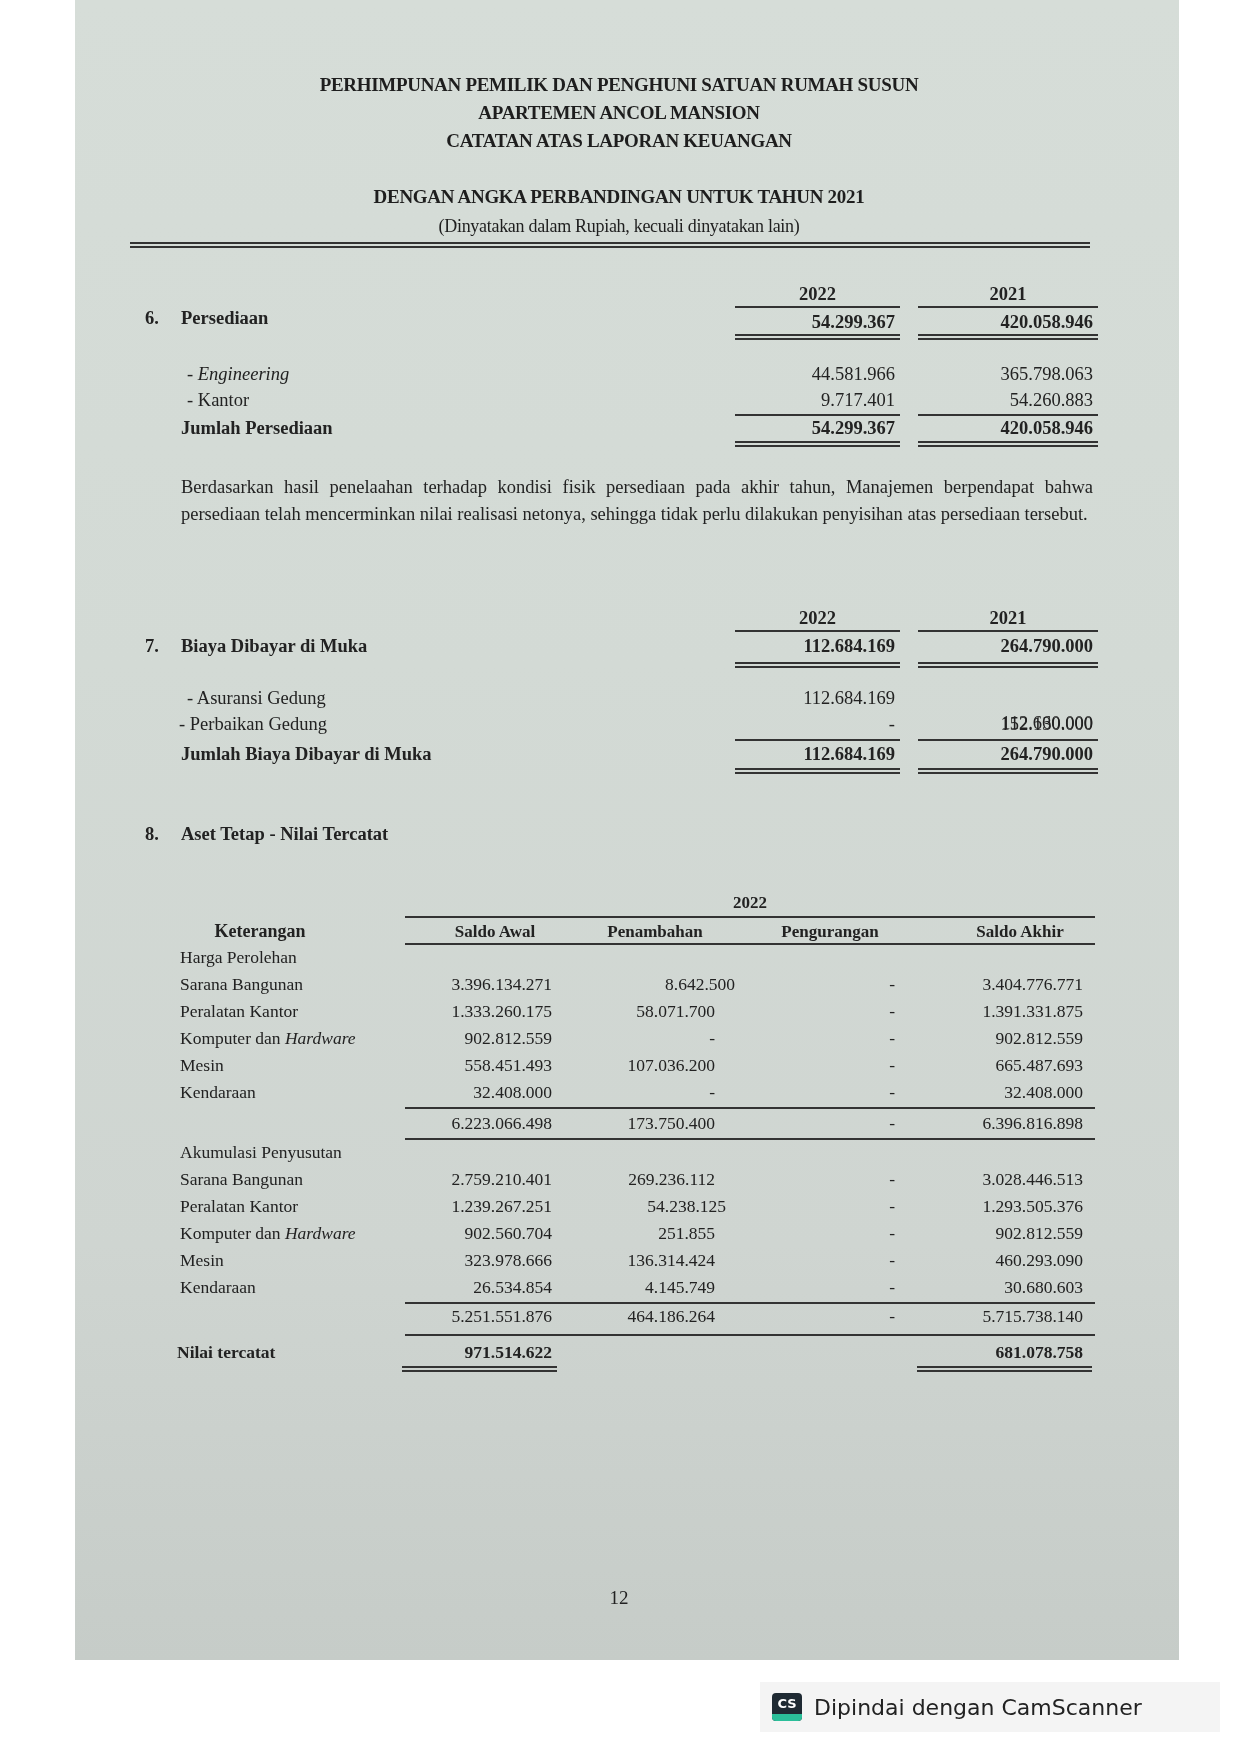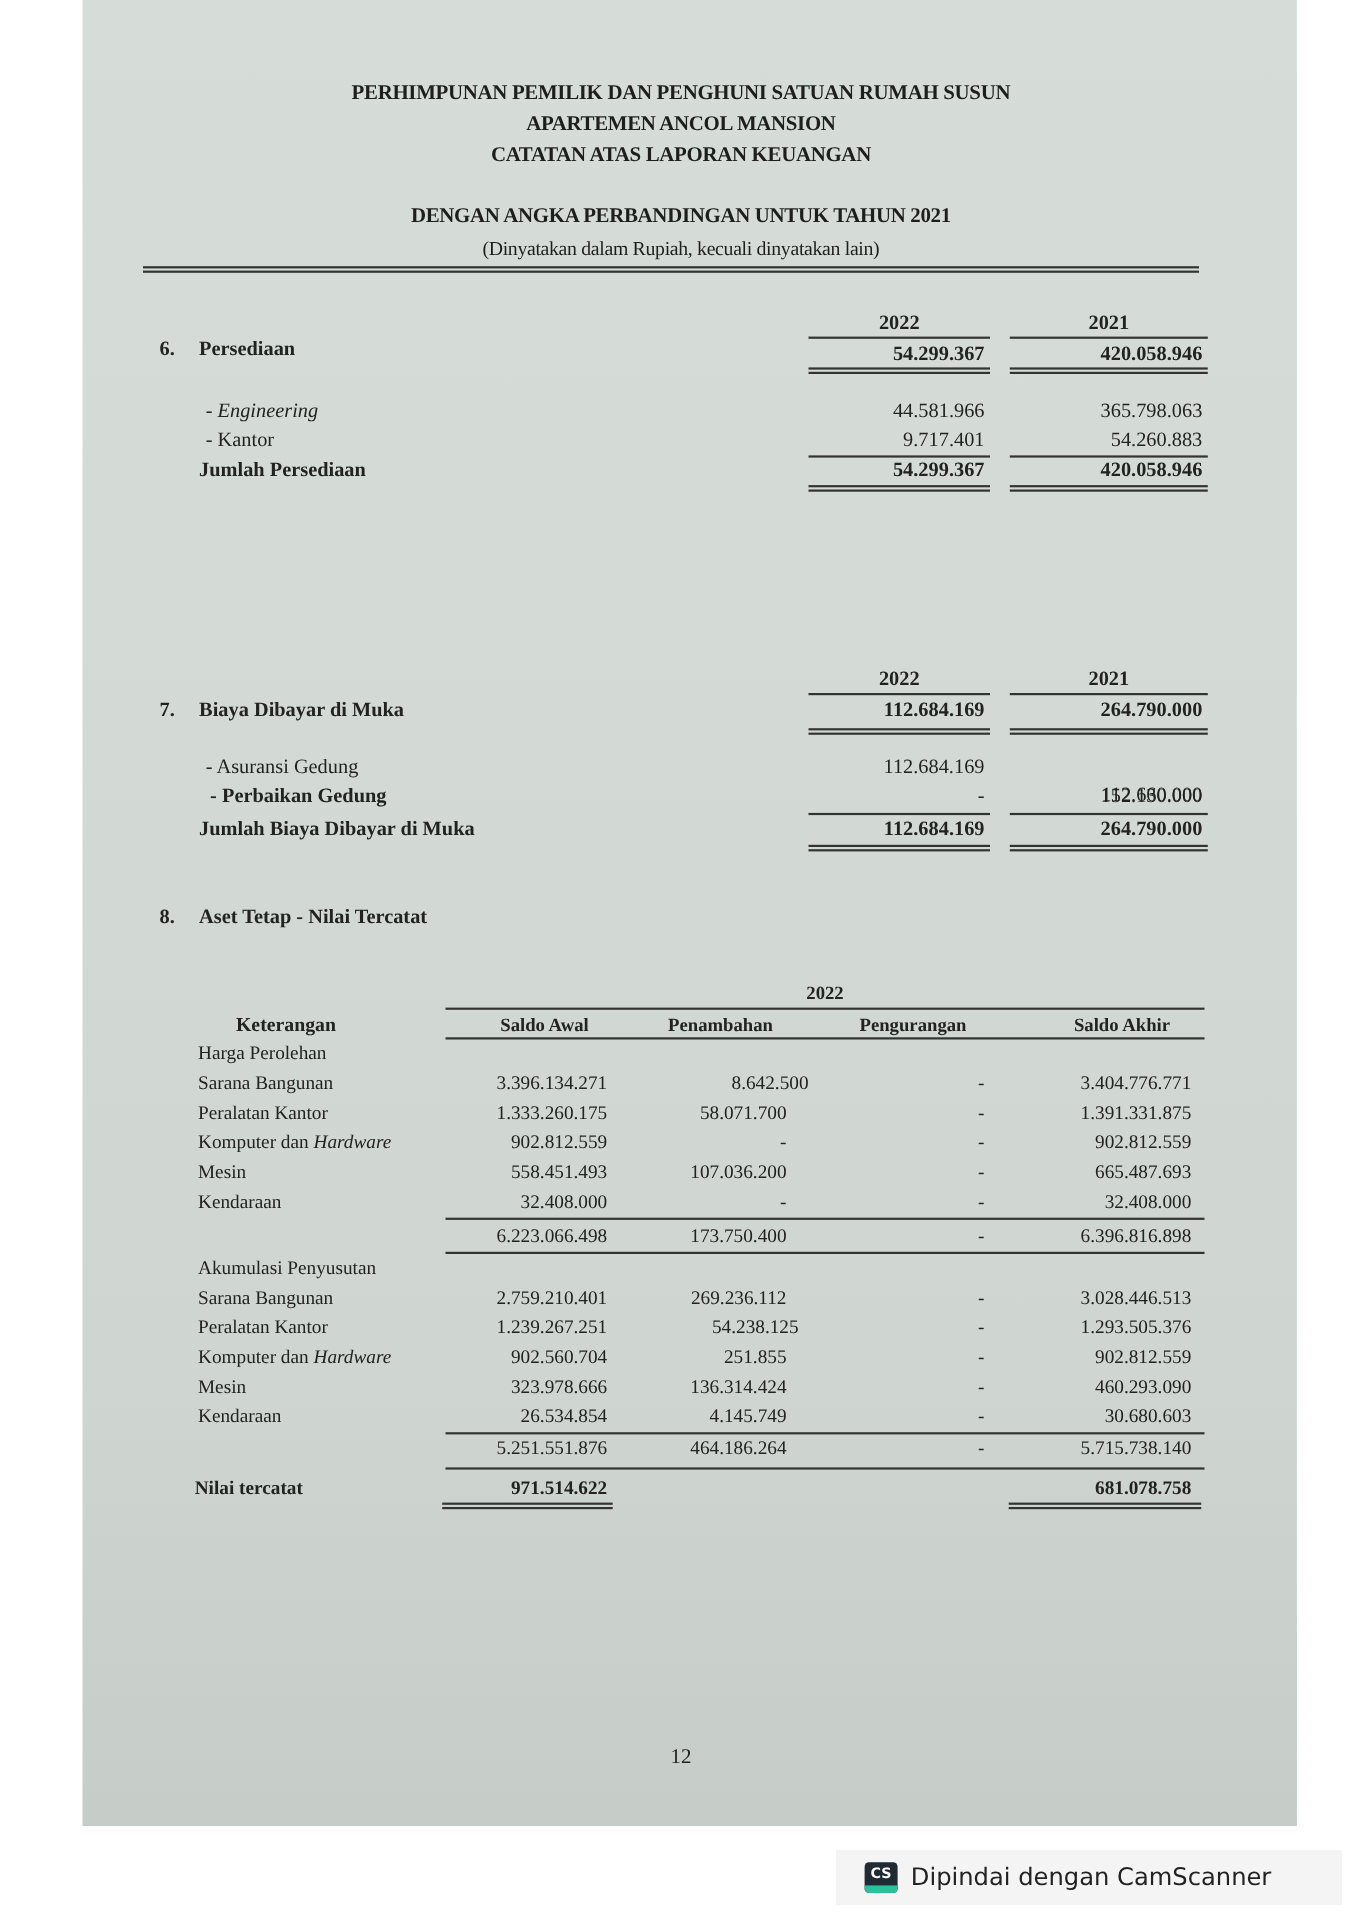--- a/index.html
+++ b/index.html
@@ -35,21 +35,21 @@
   }
   .tbl-h { font-weight: bold; font-size: 17px; text-align: center; }
   .tbl-l { font-size: 17.5px; }
   .tbl-n { font-size: 17.5px; text-align: right; }
   .it { font-style: italic; }
   .watermark {
     position: absolute; left: 760px; top: 1682px; width: 460px; height: 50px;
     background: #f4f4f4; display: flex; align-items: center;
   }
   .cs-logo {
-    width: 30px; height: 28px; margin-left: 26px; border-radius: 4px; overflow: hidden;
+    width: 30px; height: 28px; margin-left: 12px; border-radius: 4px; overflow: hidden;
     background: #1f2a33; position: relative;
   }
   .cs-logo .cs-bot { position: absolute; left: 0; bottom: 0; width: 100%; height: 7px; background: #2bbf9a; }
   .cs-logo .cs-txt {
     position: absolute; top: 3px; left: 0; width: 100%; text-align: center;
     color: #fff; font-family: "DejaVu Sans", sans-serif; font-weight: bold; font-size: 13px;
   }
   .wm-text {
     margin-left: 12px; font-family: "DejaVu Sans", sans-serif; font-size: 22px; color: #222;
   }
@@ -86,37 +86,38 @@
   <div class="abs num" style="left:843px; width:175px; top:390px;">54.260.883</div>
   <div class="rule-single" style="left:660px; width:165px; top:414px;"></div>
   <div class="rule-single" style="left:843px; width:180px; top:414px;"></div>
 
   <div class="abs lbl bold" style="left:106px; top:418px;">Jumlah Persediaan</div>
   <div class="abs num bold" style="left:660px; width:160px; top:418px;">54.299.367</div>
   <div class="abs num bold" style="left:843px; width:175px; top:418px;">420.058.946</div>
   <div class="rule-double" style="left:660px; width:165px; top:441px;"></div>
   <div class="rule-double" style="left:843px; width:180px; top:441px;"></div>
 
+  <div class="para" style="top:474px;">Berdasarkan hasil penelaahan terhadap kondisi fisik persediaan pada akhir tahun, Manajemen berpendapat bahwa persediaan telah mencerminkan nilai realisasi netonya, sehingga tidak perlu dilakukan penyisihan atas persediaan tersebut.</div>
 
   <div class="abs year" style="left:660px; width:165px; top:608px;">2022</div>
   <div class="abs year" style="left:843px; width:180px; top:608px;">2021</div>
   <div class="rule-single" style="left:660px; width:165px; top:630px;"></div>
   <div class="rule-single" style="left:843px; width:180px; top:630px;"></div>
   <div class="abs sec-title" style="left:70px; top:636px;">7.</div>
   <div class="abs sec-title" style="left:106px; top:636px;">Biaya Dibayar di Muka</div>
   <div class="abs num bold" style="left:660px; width:160px; top:636px;">112.684.169</div>
   <div class="abs num bold" style="left:843px; width:175px; top:636px;">264.790.000</div>
   <div class="rule-double" style="left:660px; width:165px; top:662px;"></div>
   <div class="rule-double" style="left:843px; width:180px; top:662px;"></div>
 
   <div class="abs lbl" style="left:112px; top:688px;">- Asuransi Gedung</div>
   <div class="abs num" style="left:660px; width:160px; top:688px;">112.684.169</div>
   <div class="abs num" style="left:843px; width:175px; top:688px;margin-top:25px;">112.660.000</div>
 
-  <div class="abs lbl" style="left:116px; top:714px;font-weight:bold;">- Perbaikan Gedung</div>
+  <div class="abs lbl" style="left:104px; top:714px;">- Perbaikan Gedung</div>
   <div class="abs num" style="left:660px; width:160px; top:714px;">-</div>
   <div class="abs num" style="left:843px; width:175px; top:714px;">152.130.000</div>
   <div class="rule-single" style="left:660px; width:165px; top:739px;"></div>
   <div class="rule-single" style="left:843px; width:180px; top:739px;"></div>
 
   <div class="abs lbl bold" style="left:106px; top:744px;">Jumlah Biaya Dibayar di Muka</div>
   <div class="abs num bold" style="left:660px; width:160px; top:744px;">112.684.169</div>
   <div class="abs num bold" style="left:843px; width:175px; top:744px;">264.790.000</div>
   <div class="rule-double" style="left:660px; width:165px; top:768px;"></div>
   <div class="rule-double" style="left:843px; width:180px; top:768px;"></div>

